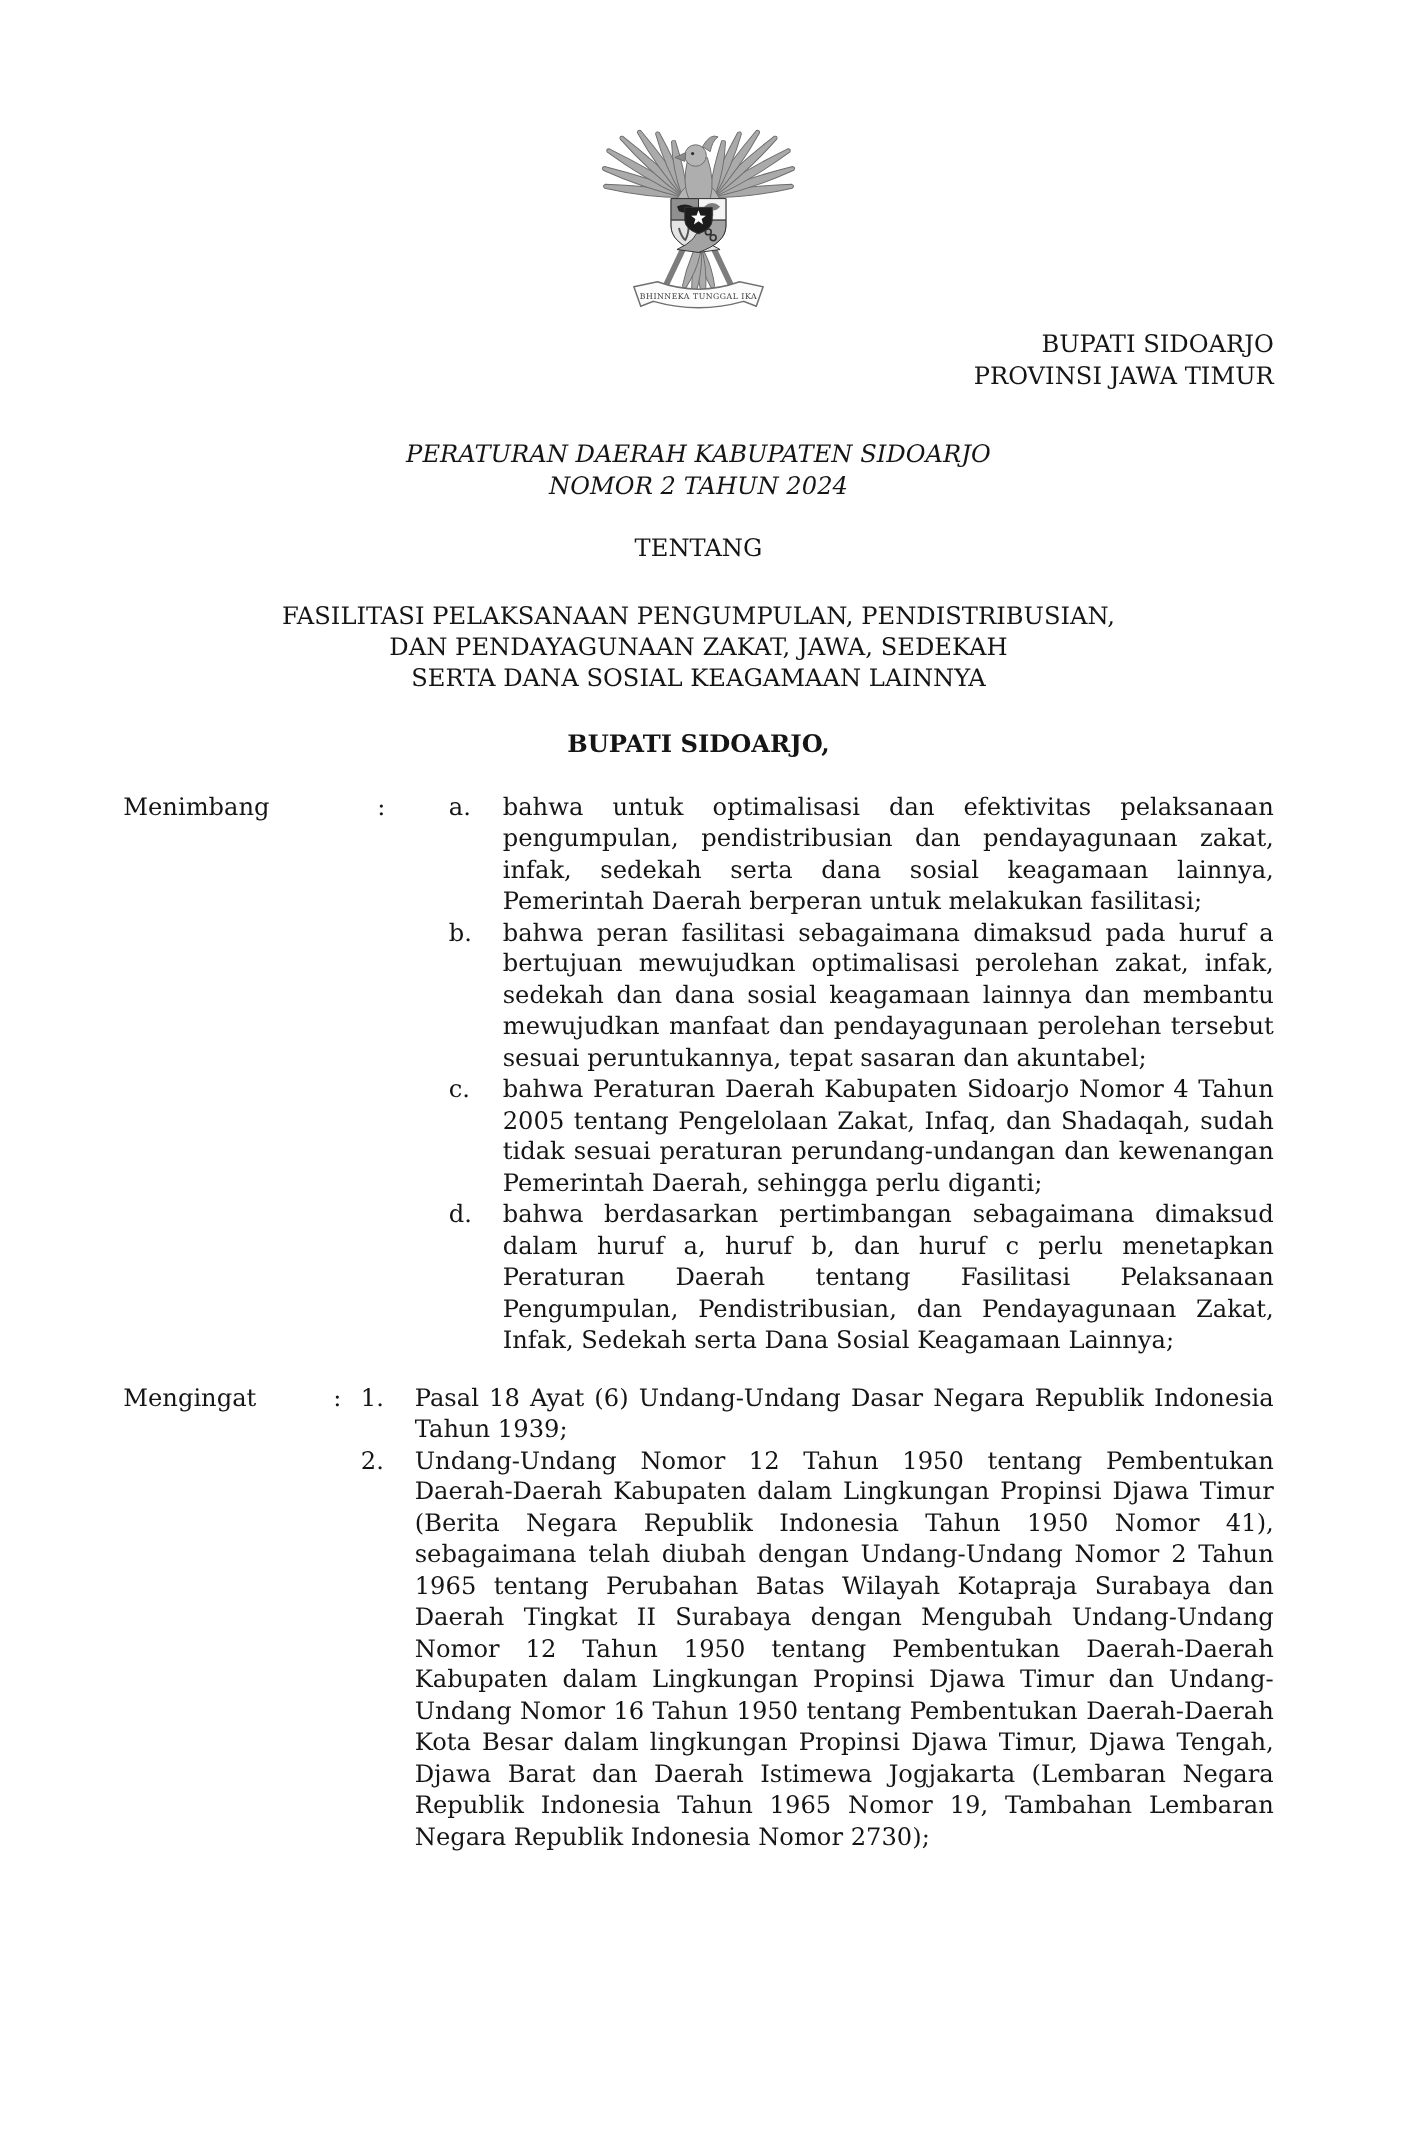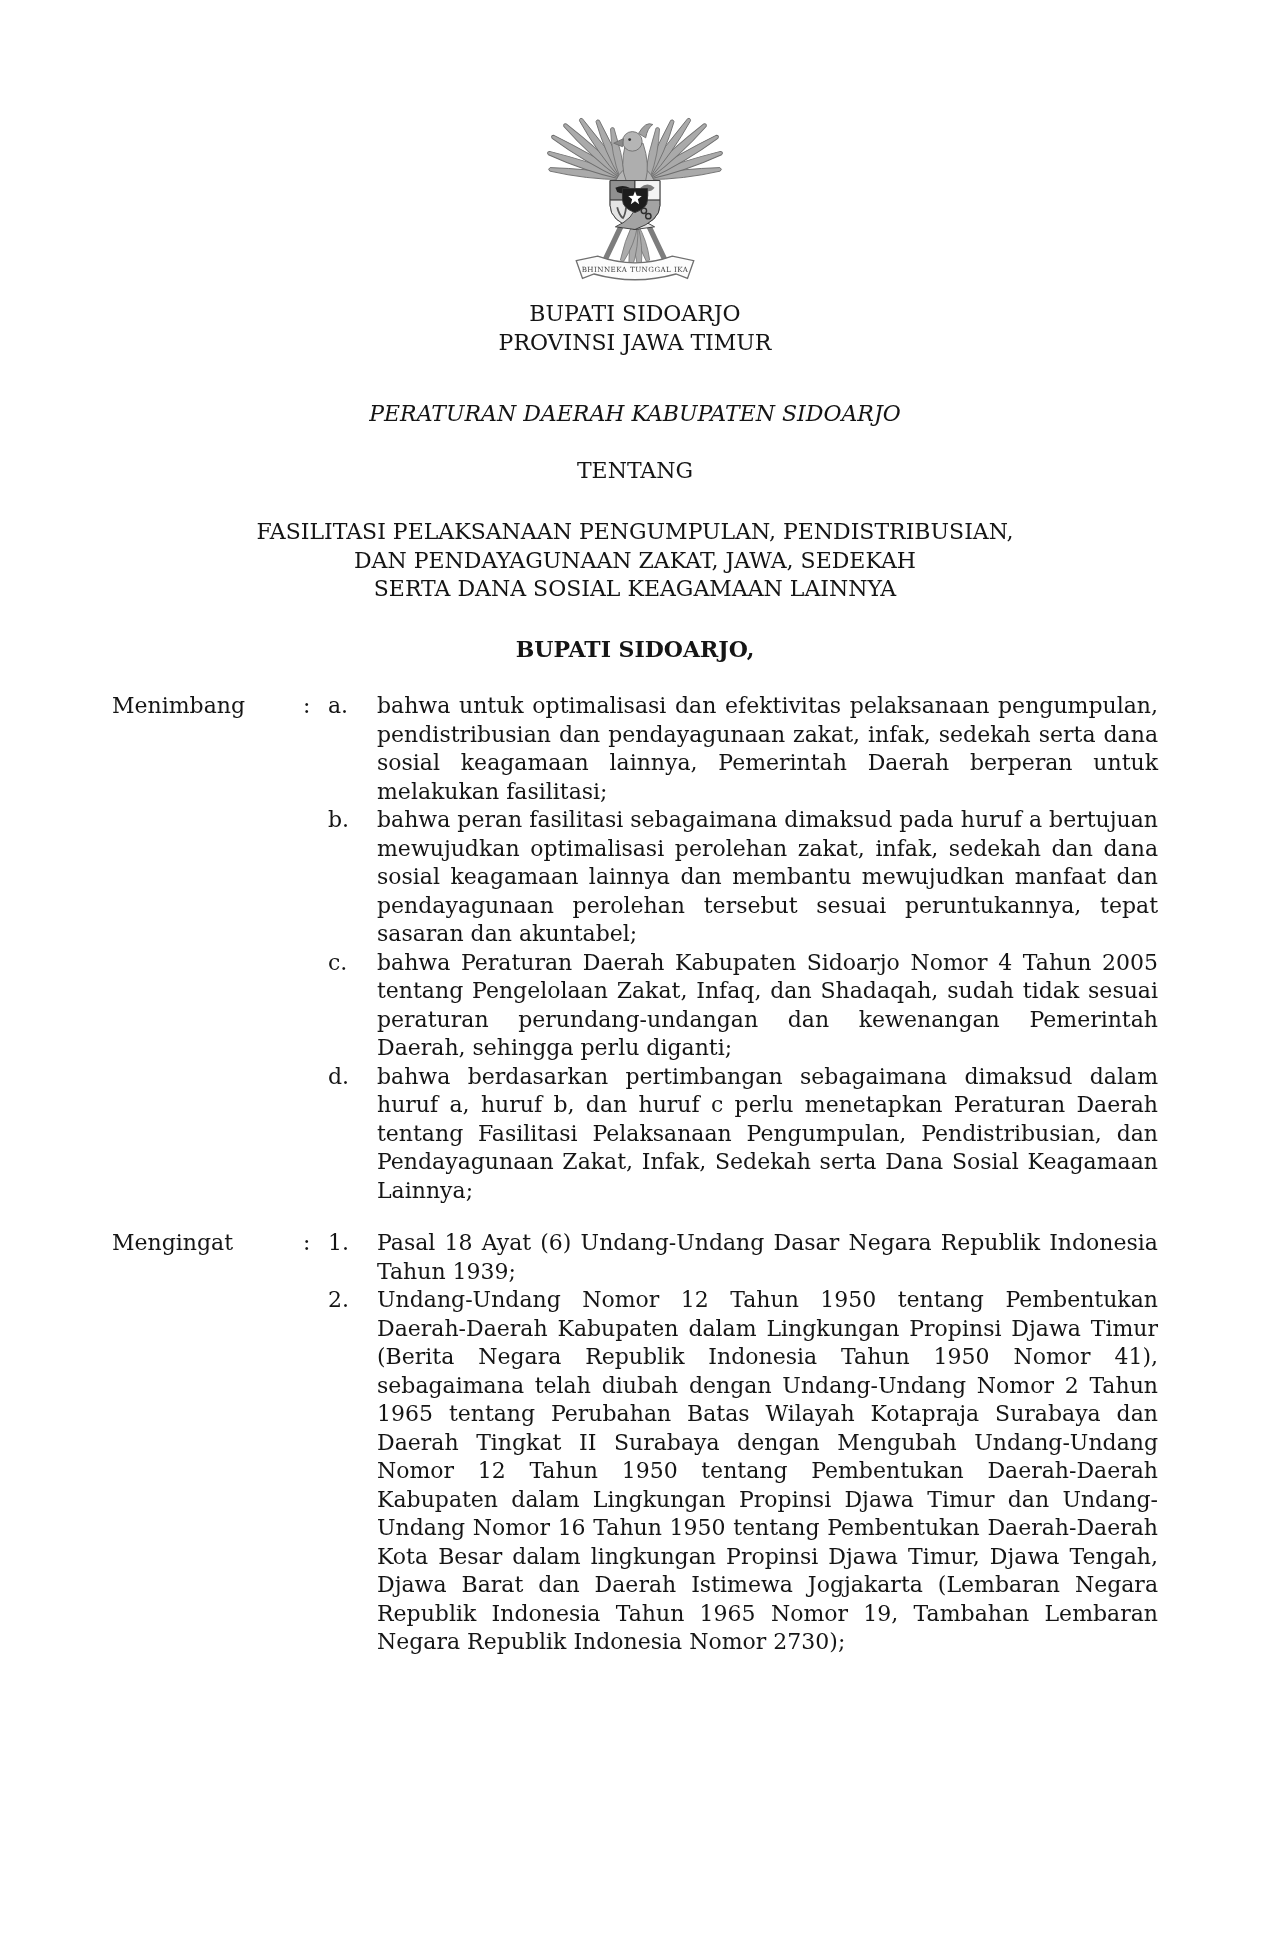--- a/index.html
+++ b/index.html
@@ -12,34 +12,34 @@
     box-sizing: border-box;
     padding: 95px 118px 0 112px;
     font-family: "DejaVu Serif", "Liberation Serif", serif;
     font-size: 22px;
     line-height: 28.5px;
     color: #151515;
     overflow: hidden;
   }
   .doc-header { text-align: center; }
   .emblem { display: block; margin: 0 auto; width: 178px; height: 196px; }
-  .letterhead { margin-top: 9px; }
+  .letterhead { margin-top: 9px; text-align: right; }
   .hline { white-space: nowrap; }
   .reg-title   { margin-top: 43px; font-style: italic; }
   .tentang     { margin-top: 28px; }
   .subject     { margin-top: 33px; }
   .invocation  { margin-top: 28px; }
   .issuer      { margin-top: 31px; font-weight: bold; }
 
   .clause {
     display: grid;
     grid-template-columns: 191px 25px 1fr;
     align-items: start;
   }
-  .clause-menimbang { margin-top: 29px; }
+  .clause-menimbang { margin-top: 29px; gap: 40px; }
   .clause-mengingat { margin-top: 24px; }
   .clause-label { white-space: nowrap; }
   .items { min-width: 0; }
   .item {
     display: grid;
     grid-template-columns: 49px 1fr;
     align-items: start;
   }
   .item .marker { white-space: nowrap; }
   .item .text {
@@ -125,20 +125,21 @@
       </g>
     </svg>
 
     <div class="letterhead">
       <div class="hline">BUPATI SIDOARJO</div>
       <div class="hline">PROVINSI JAWA TIMUR</div>
     </div>
 
     <div class="reg-title">
       <div class="hline">PERATURAN DAERAH KABUPATEN SIDOARJO</div>
+      <div class="hline">NOMOR 2 TAHUN 2024</div>
     </div>
 
     <div class="tentang hline">TENTANG</div>
 
     <div class="subject">
       <div class="hline">FASILITASI PELAKSANAAN PENGUMPULAN, PENDISTRIBUSIAN,</div>
       <div class="hline">DAN PENDAYAGUNAAN ZAKAT, JAWA, SEDEKAH</div>
       <div class="hline">SERTA DANA SOSIAL KEAGAMAAN LAINNYA</div>
     </div>
 

